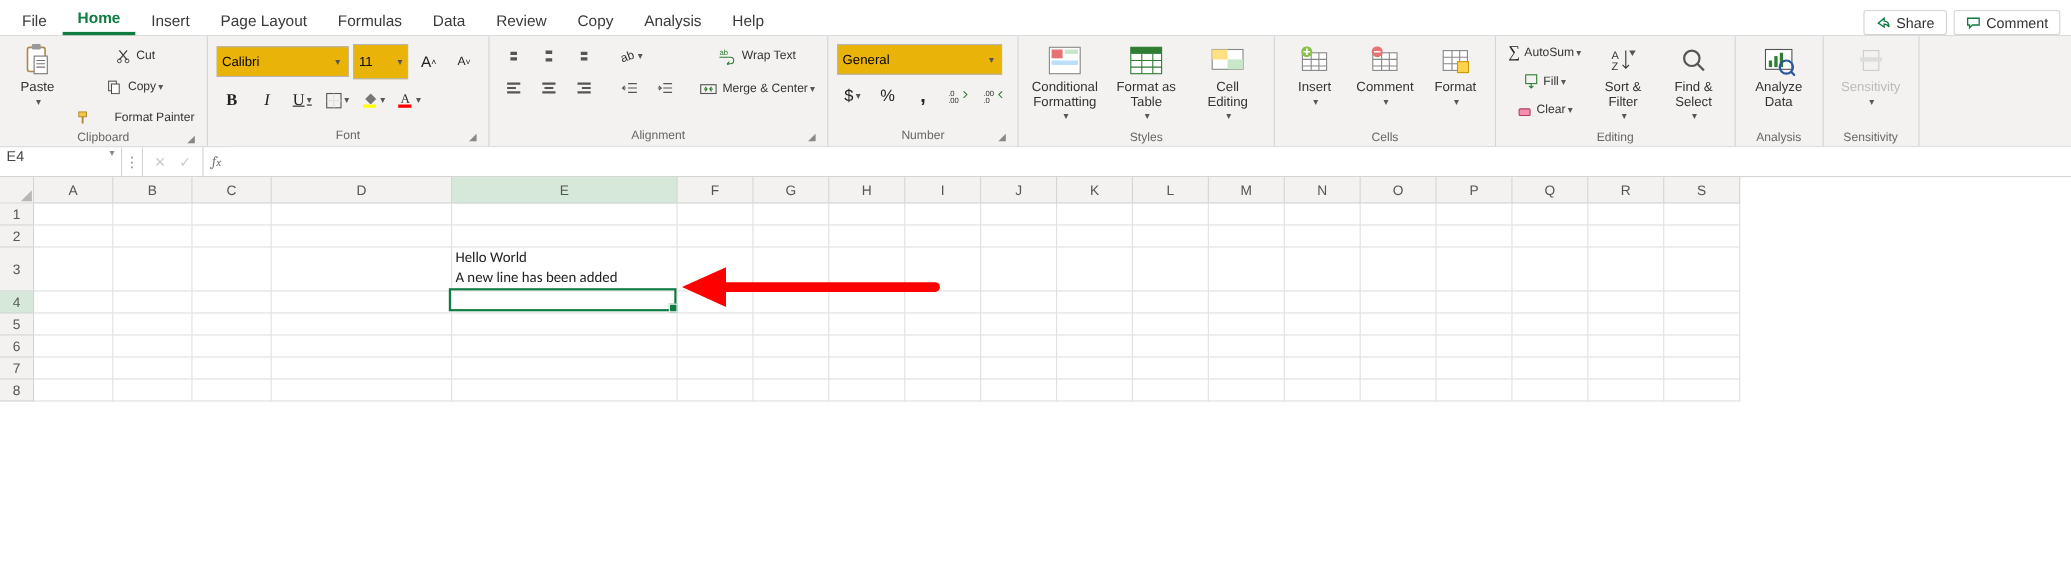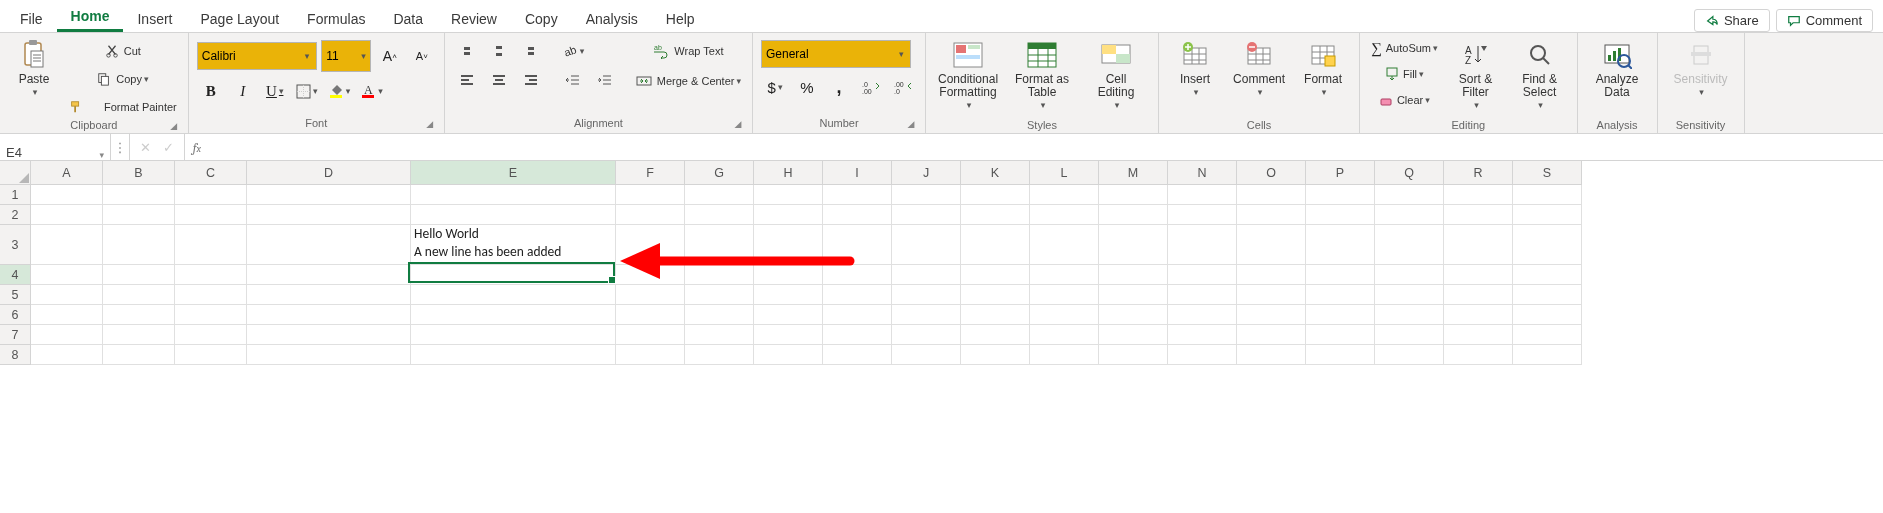--- a/index.html
+++ b/index.html
@@ -30,21 +30,21 @@
   .chev{font-size:9px;color:#555;margin-left:2px;}
   
   .ico{display:inline-flex;align-items:center;justify-content:center;}
   svg{display:block;}
   
   .letterB{font-family:"Times New Roman",serif;font-weight:bold;font-size:15px;}
   .letterI{font-family:"Times New Roman",serif;font-style:italic;font-size:15px;}
   .letterU{font-family:"Times New Roman",serif;text-decoration:underline;font-size:15px;}
   
   .fxbar{display:flex;align-items:center;height:26px;border-bottom:1px solid #d4d4d4;background:#fff;}
-  .namebox{width:98px;border-right:1px solid #d4d4d4;height:100%;display:flex;align-items:flex-end;padding:0 6px;font-size:13px;color:#444;justify-content:space-between;}
+  .namebox{width:98px;border-right:1px solid #d4d4d4;height:100%;display:flex;align-items:flex-start;padding:0 6px;font-size:13px;color:#444;justify-content:space-between;}
   .namebox .dd{font-size:9px;color:#888;}
   .fxctrls{display:flex;align-items:center;gap:12px;padding:0 10px;border-right:1px solid #d4d4d4;height:100%;color:#bbb;}
   .fxlabel{font-style:italic;font-family:"Cambria",serif;padding:0 8px;color:#777;}
   .fxinput{flex:1;padding:0 6px;height:100%;border:none;outline:none;font-size:13px;}
   
   .grid-wrap{position:relative;overflow:hidden;height:355px;}
   table.grid{border-collapse:collapse;table-layout:fixed;}
   .corner{width:28px;height:21px;background:#f3f2f1;border-right:1px solid #d4d4d4;border-bottom:1px solid #d4d4d4;position:relative;}
   .corner::after{content:"";position:absolute;right:1px;bottom:1px;border-style:solid;border-width:0 0 10px 10px;border-color:transparent transparent #b7b7b7 transparent;}
   th.colh{background:#f3f2f1;border-right:1px solid #d4d4d4;border-bottom:1px solid #d4d4d4;font-weight:normal;font-size:12.5px;color:#555;height:21px;}

